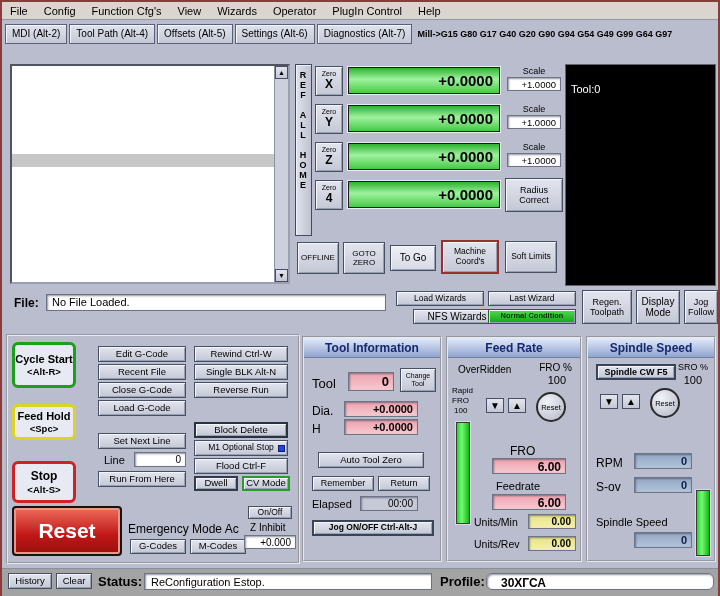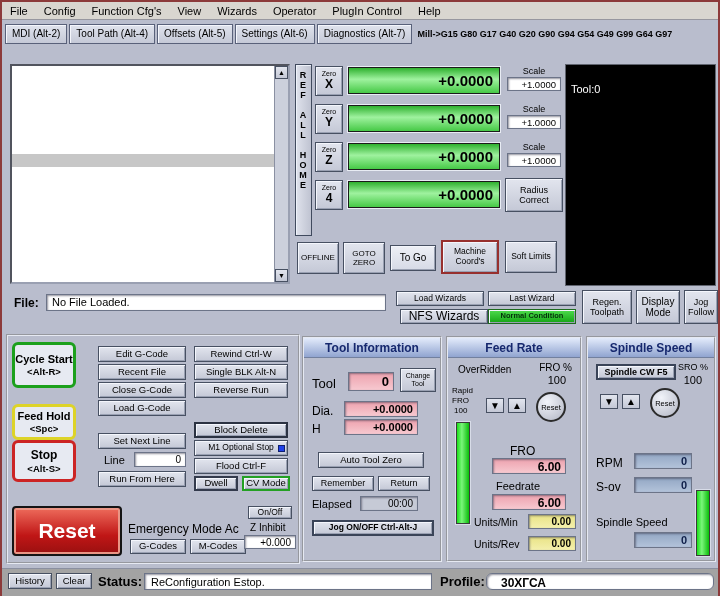--- a/index.html
+++ b/index.html
@@ -139,37 +139,37 @@
 
   <div class="toolpath">
     <span>Tool:0</span>
   </div>
 
   <div style="position:absolute;left:0;top:286px;width:720px;height:44px;">
     <div class="lbl" style="left:12px;top:8px;font-size:12px;font-weight:bold;">File:</div>
     <div class="disp" style="left:44px;top:6px;width:340px;height:17px;text-align:left;font-size:11px;padding:1px 2px 12px 5px;">No File Loaded.</div>
     <div class="btn" style="left:394px;top:3px;width:88px;height:15px;font-size:8.5px;">Load Wizards</div>
     <div class="btn" style="left:486px;top:3px;width:88px;height:15px;font-size:8.5px;">Last Wizard</div>
-    <div class="btn" style="left:398px;top:21px;width:88px;height:15px;font-size:12px;">NFS Wizards</div>
+    <div class="btn" style="left:411px;top:21px;width:88px;height:15px;font-size:10px;">NFS Wizards</div>
     <div class="btn" style="left:486px;top:21px;width:88px;height:15px;font-size:7.5px;background:linear-gradient(#4fdc4f,#14a414);color:#04320a;border:1px solid #1d6a1d;font-weight:bold;">Normal Condition</div>
     <div class="btn" style="left:580px;top:2px;width:50px;height:34px;font-size:9px;">Regen. Toolpath</div>
     <div class="btn" style="left:634px;top:2px;width:44px;height:34px;font-size:10px;">Display Mode</div>
     <div class="btn" style="left:682px;top:2px;width:34px;height:34px;font-size:9px;">Jog Follow</div>
   </div>
 
   <div style="position:absolute;left:4px;top:332px;width:294px;height:230px;border:2px groove #e6e9f2;">
     <div class="bigkey bk-green" style="left:4px;top:6px;width:64px;height:46px;">
       <span style="font-size:11px;">Cycle Start</span>
       <span style="font-size:9.5px;">&lt;Alt-R&gt;</span>
     </div>
     <div class="bigkey bk-yellow" style="left:4px;top:68px;width:64px;height:36px;">
       <span style="font-size:11px;">Feed Hold</span>
       <span style="font-size:9.5px;">&lt;Spc&gt;</span>
     </div>
-    <div class="bigkey bk-red" style="left:4px;top:104px;width:64px;height:42px;">
+    <div class="bigkey bk-red" style="left:4px;top:125px;width:64px;height:42px;">
       <span style="font-size:12px;">Stop</span>
       <span style="font-size:9.5px;">&lt;Alt-S&gt;</span>
     </div>
     <div class="reset-btn" style="left:4px;top:170px;width:110px;height:50px;">Reset</div>
 
     <div class="btn" style="left:90px;top:10px;width:88px;height:16px;">Edit G-Code</div>
     <div class="btn" style="left:90px;top:28px;width:88px;height:16px;">Recent File</div>
     <div class="btn" style="left:90px;top:46px;width:88px;height:16px;">Close G-Code</div>
     <div class="btn" style="left:90px;top:64px;width:88px;height:16px;">Load G-Code</div>
     <div class="btn" style="left:90px;top:97px;width:88px;height:16px;">Set Next Line</div>

